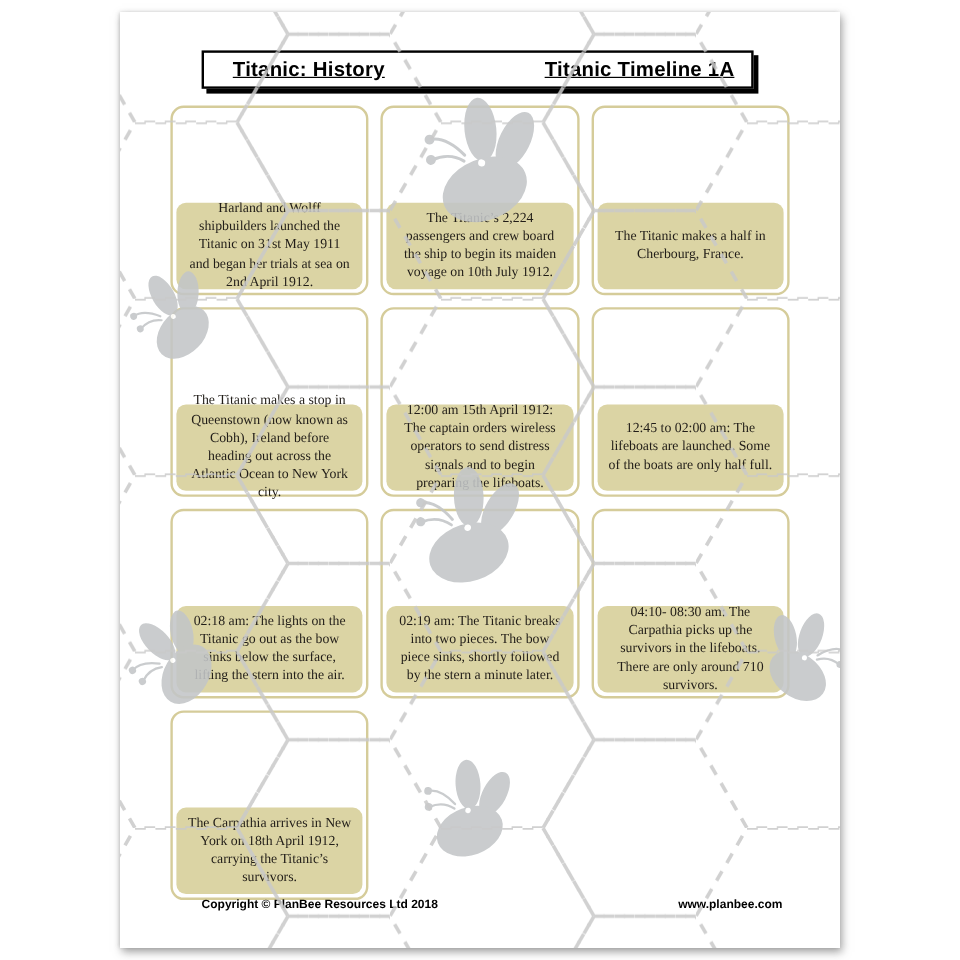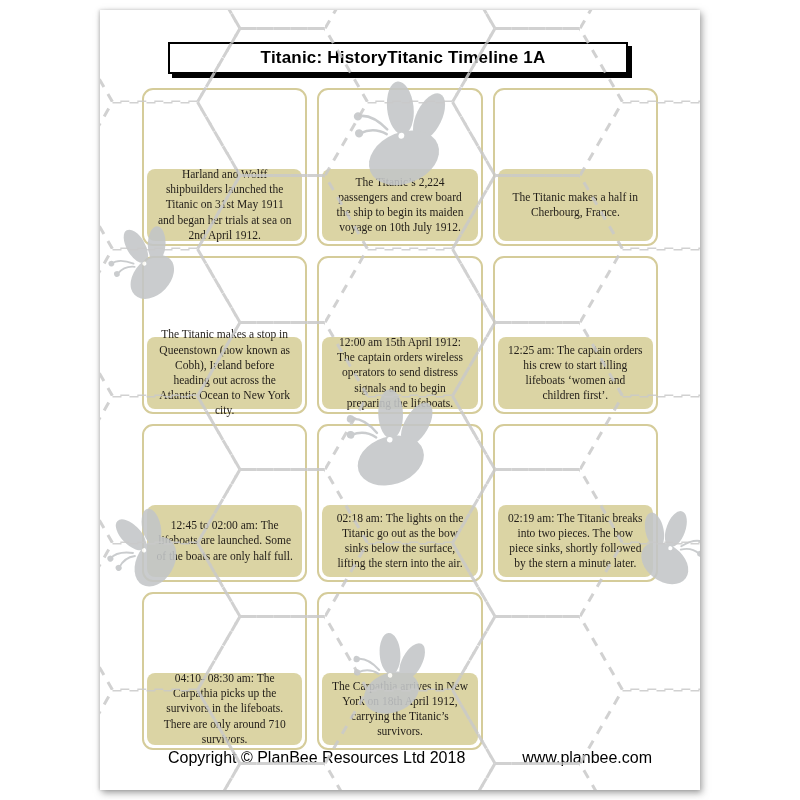--- a/index.html
+++ b/index.html
@@ -33,24 +33,25 @@
     position: absolute;
     left: 68px;
     top: 32px;
     width: 460px;
     height: 32px;
     background: #ffffff;
     border: 2.5px solid #000;
     box-shadow: 4px 4px 0 #000;
     display: flex;
     align-items: center;
-    justify-content: center;
+    justify-content: space-between;
     padding: 0 14px 0 24px;
     box-sizing: border-box;
     z-index: 3;
+    text-decoration: underline;
   }
   .header-bar .title {
     font-weight: 700;
     font-size: 17px;
     letter-spacing: 0.2px;
     color: #000;
     font-family: "Liberation Sans", sans-serif;
     white-space: nowrap;
   }
   
@@ -97,22 +98,22 @@
   .footer {
     position: absolute;
     left: 68px;
     right: 48px;
     top: 739px;
     display: flex;
     justify-content: space-between;
     z-index: 3;
   }
   .footer span {
-    font-weight: 400;
-    font-size: 16px;
+    font-weight: 700;
+    font-size: 10px;
     color: #000;
     font-family: "Liberation Sans", sans-serif;
     white-space: nowrap;
   }
   
   .bee {
     position: absolute;
     z-index: 4;
     opacity: 0.88;
     pointer-events: none;
@@ -167,23 +168,20 @@
     <div class="card">
       <div class="card-text">The Titanic makes a half in Cherbourg, France.</div>
     </div>
     <div class="card">
       <div class="card-text">The Titanic makes a stop in Queenstown (now known as Cobh), Ireland before heading out across the Atlantic Ocean to New York city.</div>
     </div>
     <div class="card">
       <div class="card-text">12:00 am 15th April 1912: The captain orders wireless operators to send distress signals and to begin preparing the lifeboats.</div>
     </div>
     <div class="card">
-      <div class="card-text">12:25 am: The captain orders his crew to start filling lifeboats ‘women and children first’.</div>
-    </div>
-    <div class="card">
       <div class="card-text">12:45 to 02:00 am: The lifeboats are launched. Some of the boats are only half full.</div>
     </div>
     <div class="card">
       <div class="card-text">02:18 am: The lights on the Titanic go out as the bow sinks below the surface, lifting the stern into the air.</div>
     </div>
     <div class="card">
       <div class="card-text">02:19 am: The Titanic breaks into two pieces. The bow piece sinks, shortly followed by the stern a minute later.</div>
     </div>
     <div class="card">
       <div class="card-text">04:10- 08:30 am: The Carpathia picks up the survivors in the lifeboats. There are only around 710 survivors.</div>

